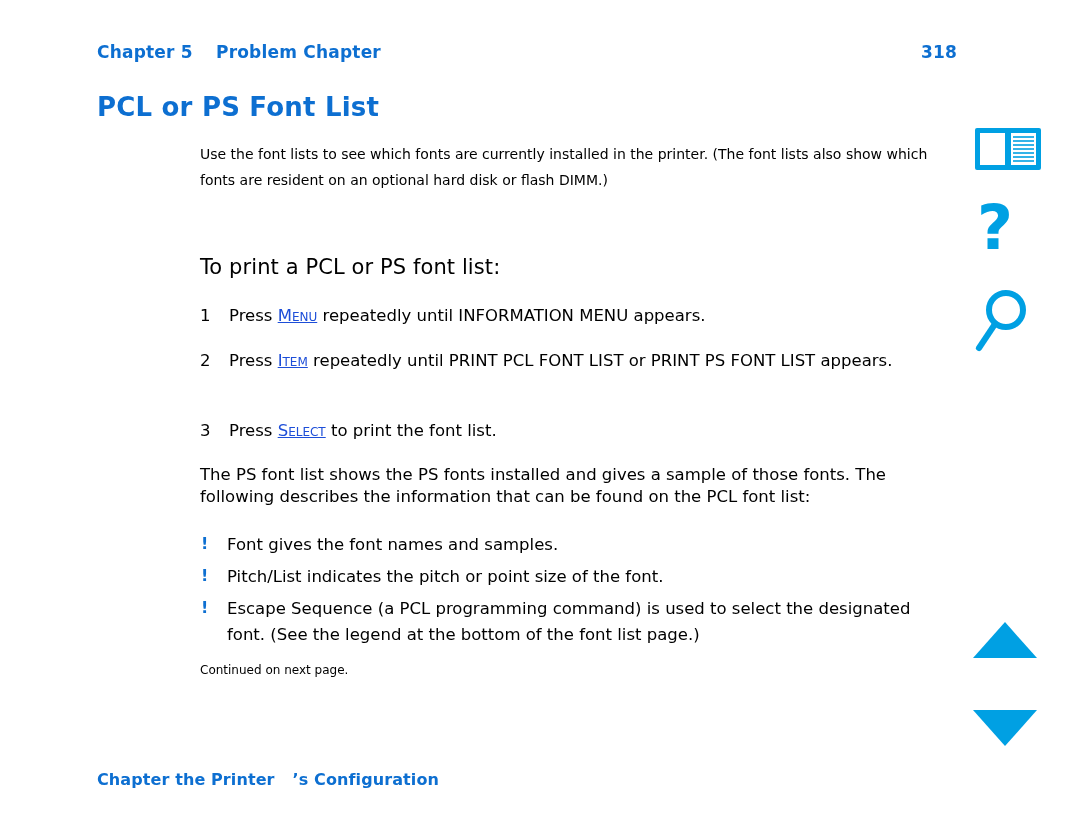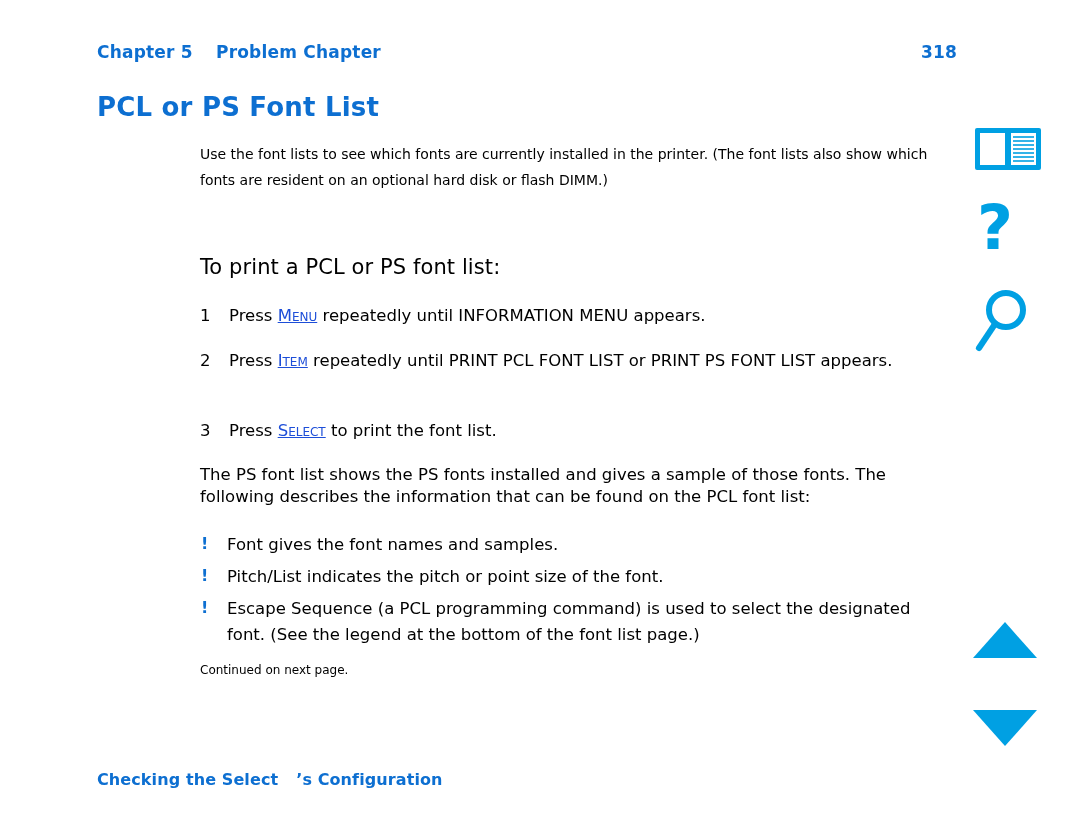--- a/index.html
+++ b/index.html
@@ -254,21 +254,21 @@
     <span class="btxt">Pitch/List indicates the pitch or point size of the font.</span>
   </div>
   <div class="bullet b3">
     <span class="mark">!</span>
     <span class="btxt">Escape Sequence (a PCL programming command) is used to select the designated font. (See the legend at the bottom of the font list page.)</span>
   </div>
 
   <div class="continued">Continued on next page.</div>
 
   <div class="footer">
-    <span class="f1">Checking the Select</span><span class="f2">’s Configuration</span>
+    <span class="f1">Chapter the Printer</span><span class="f2">’s Configuration</span>
   </div>
 
   <div class="rail">
 
     <div class="icon-book">
       <svg width="70" height="46" viewBox="0 0 70 46" xmlns="http://www.w3.org/2000/svg">
         <rect x="2" y="2" width="66" height="42" rx="2" fill="#00a0e3"></rect>
         <rect x="7" y="7" width="25" height="32" fill="#ffffff"></rect>
         <rect x="38" y="7" width="25" height="32" fill="#ffffff"></rect>
         <g stroke="#00a0e3" stroke-width="1.6">

